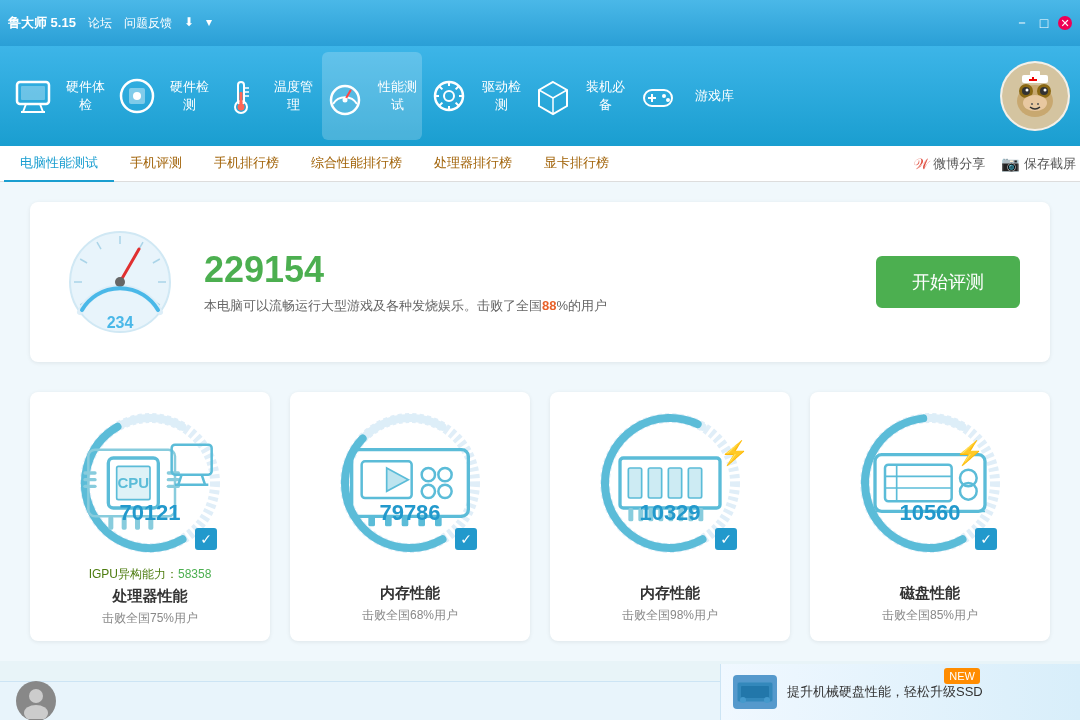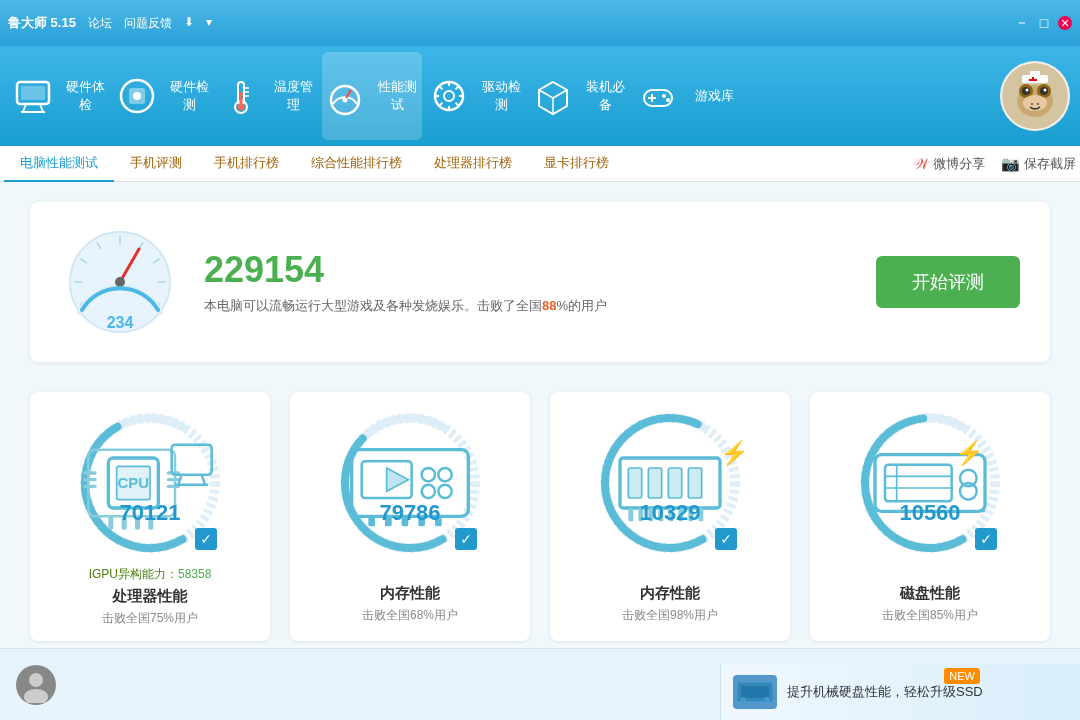--- a/index.html
+++ b/index.html
@@ -285,21 +285,21 @@
       font-size: 12px;
       color: #888;
     }
 
     
     .bottom-bar {
       position: absolute;
       bottom: 0;
       left: 0;
       right: 0;
-      height: 72px;
+      height: 39px;
       background: #e8f4fb;
       border-top: 1px solid #cce4f4;
       display: flex;
       align-items: center;
       padding: 0 16px;
       gap: 12px;
     }
     .bottom-avatar {
       width: 40px;
       height: 40px;

